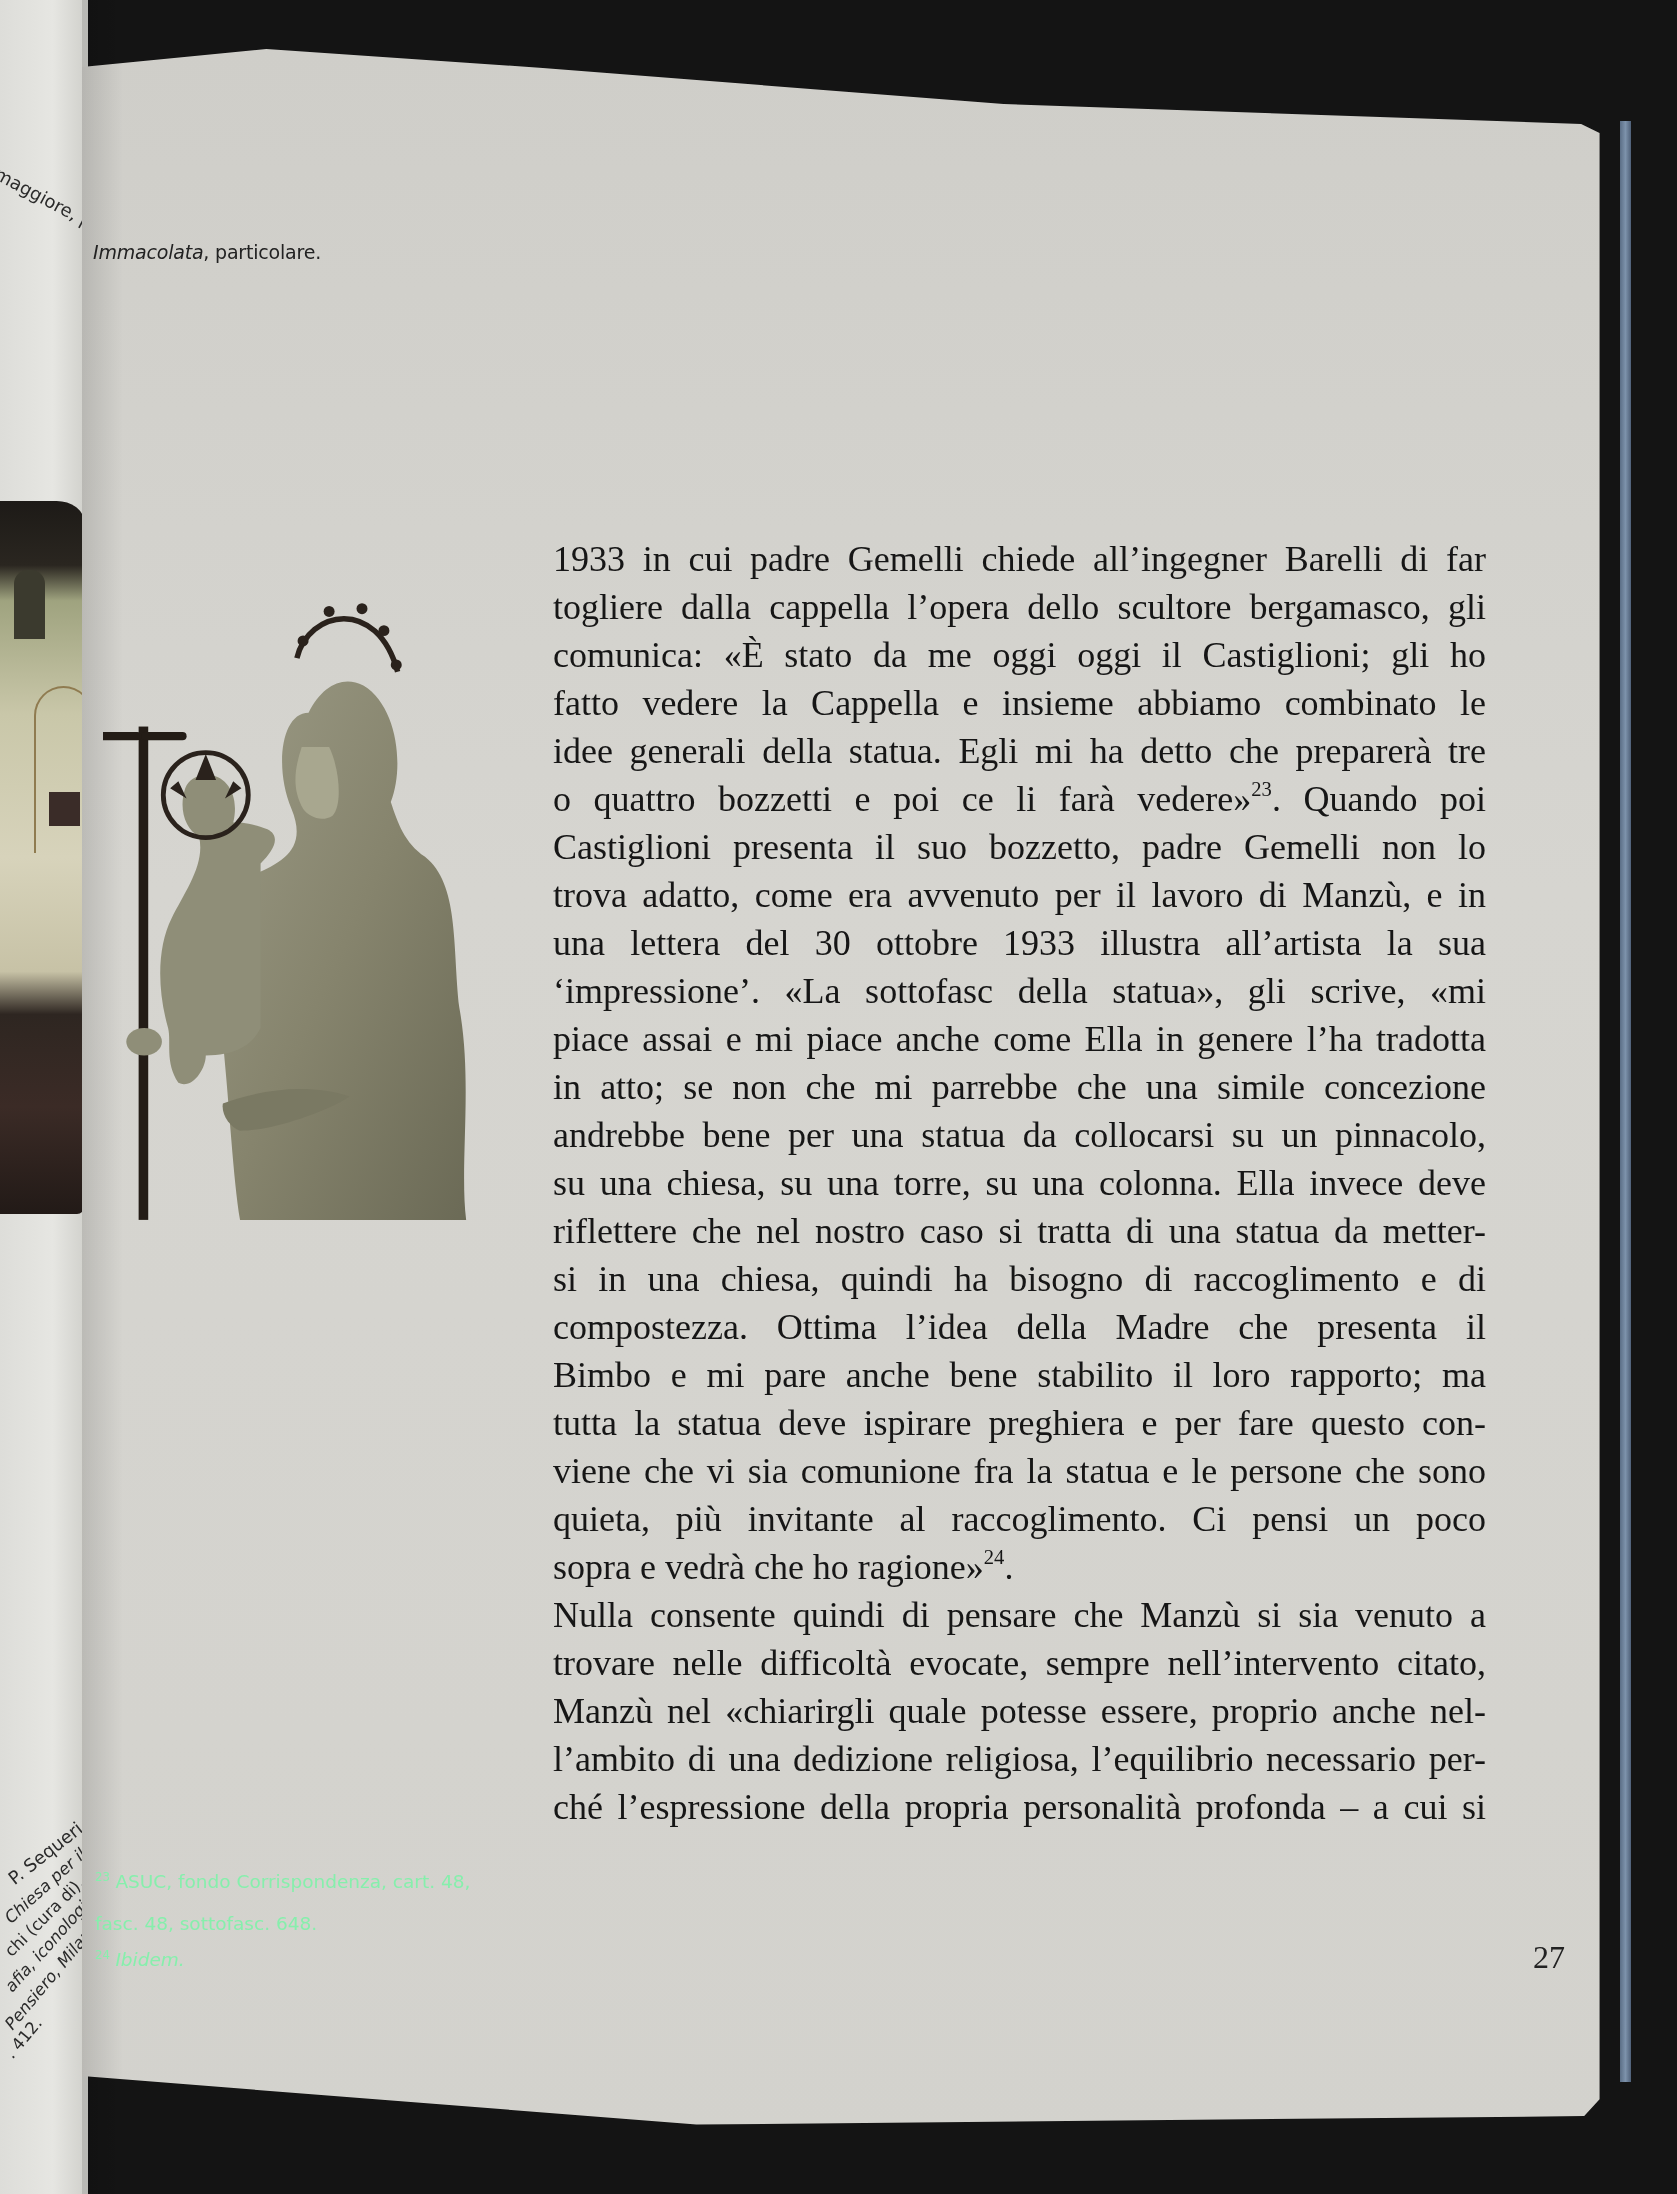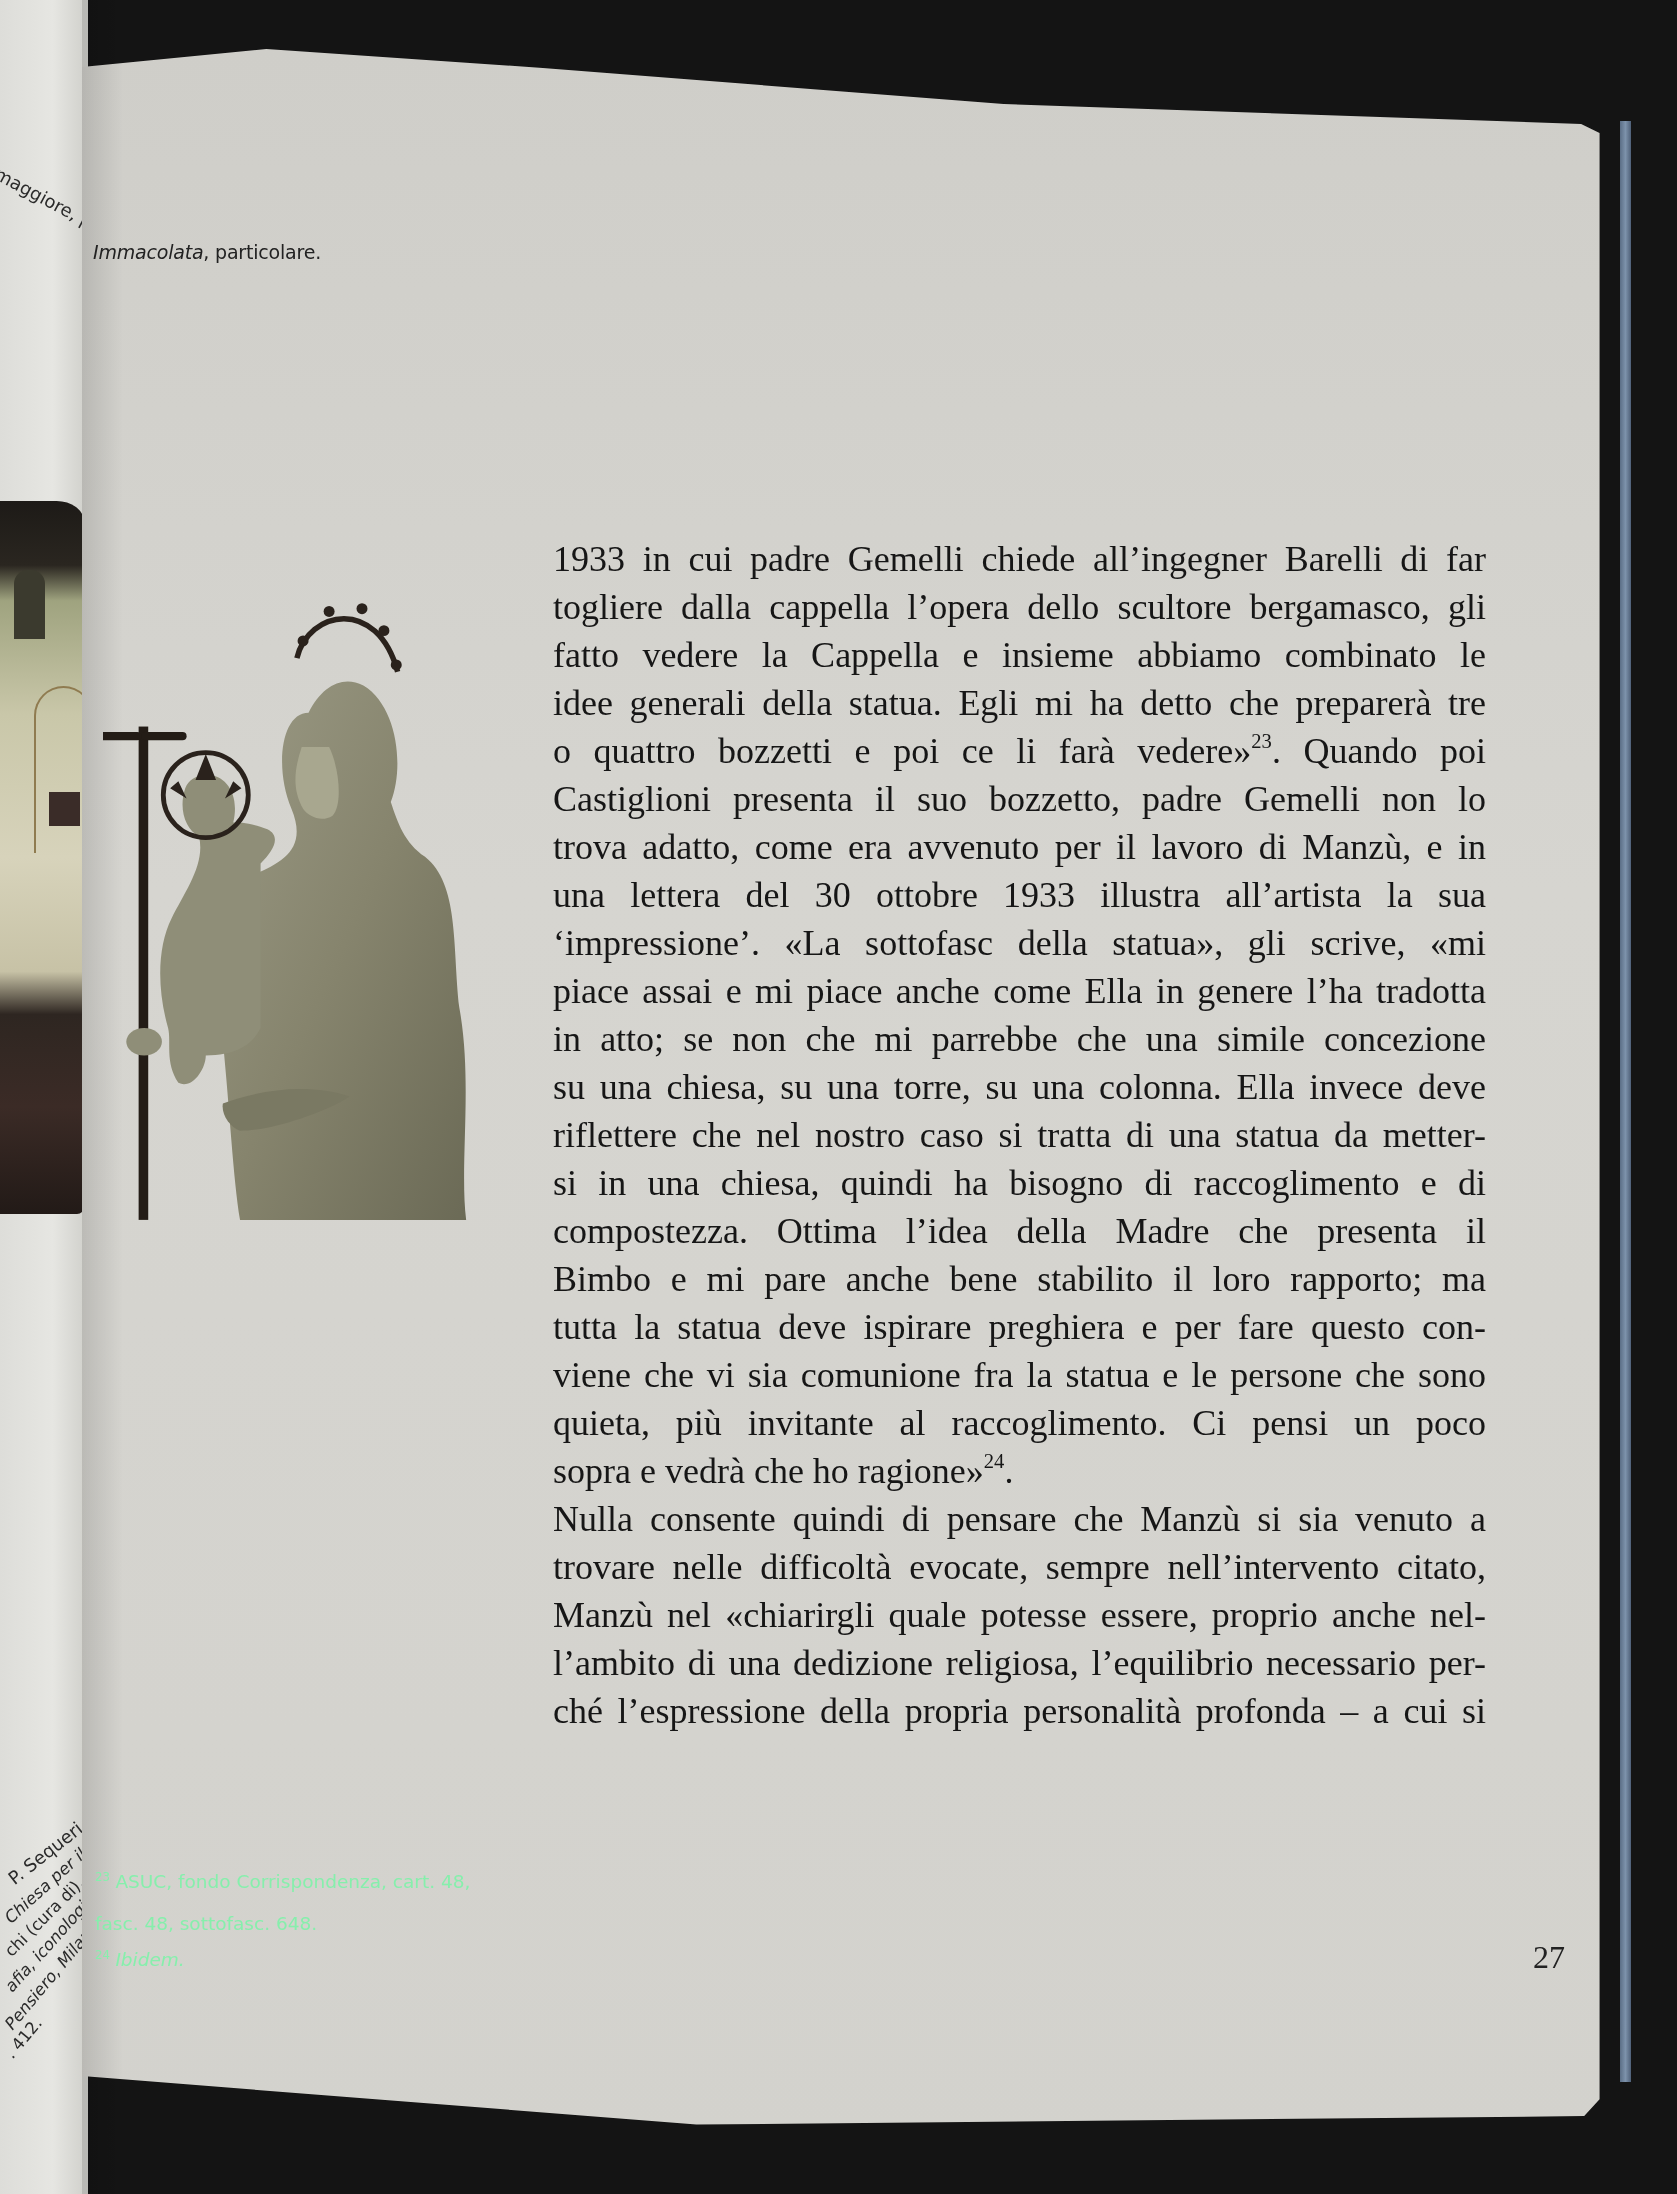--- a/index.html
+++ b/index.html
@@ -143,29 +143,31 @@
   <path d="M150,280 L135,318 L165,318 Z M98,330 L122,345 L110,320 Z M202,330 L178,345 L190,320 Z" fill="#2a221c"></path>
 
   <ellipse cx="60" cy="700" rx="26" ry="20" fill="#8f8e78"></ellipse>
 
   <path d="M175,790 C230,770 300,760 360,780 C330,800 250,830 200,830 C185,825 172,805 175,790 Z" fill="#7a7963"></path>
 </svg>
 
 <div class="body-text">
   <span class="line"><span>1933 in cui padre Gemelli chiede all’ingegner Barelli di far</span></span>
   <span class="line"><span>togliere dalla cappella l’opera dello scultore bergamasco, gli</span></span>
+  <span class="line"><span>comunica: «È stato da me oggi oggi il Castiglioni; gli ho</span></span>
   <span class="line"><span>fatto vedere la Cappella e insieme abbiamo combinato le</span></span>
   <span class="line"><span>idee generali della statua. Egli mi ha detto che preparerà tre</span></span>
   <span class="line"><span>o quattro bozzetti e poi ce li farà vedere»</span><sup>23</sup><span>. Quando poi</span></span>
   <span class="line"><span>Castiglioni presenta il suo bozzetto, padre Gemelli non lo</span></span>
   <span class="line"><span>trova adatto, come era avvenuto per il lavoro di Manzù, e in</span></span>
   <span class="line"><span>una lettera del 30 ottobre 1933 illustra all’artista la sua</span></span>
   <span class="line"><span>‘impressione’. «La sottofasc della statua», gli scrive, «mi</span></span>
   <span class="line"><span>piace assai e mi piace anche come Ella in genere l’ha tradotta</span></span>
   <span class="line"><span>in atto; se non che mi parrebbe che una simile concezione</span></span>
+  <span class="line"><span>andrebbe bene per una statua da collocarsi su un pinnacolo,</span></span>
   <span class="line"><span>su una chiesa, su una torre, su una colonna. Ella invece deve</span></span>
   <span class="line"><span>riflettere che nel nostro caso si tratta di una statua da metter-</span></span>
   <span class="line"><span>si in una chiesa, quindi ha bisogno di raccoglimento e di</span></span>
   <span class="line"><span>compostezza. Ottima l’idea della Madre che presenta il</span></span>
   <span class="line"><span>Bimbo e mi pare anche bene stabilito il loro rapporto; ma</span></span>
   <span class="line"><span>tutta la statua deve ispirare preghiera e per fare questo con-</span></span>
   <span class="line"><span>viene che vi sia comunione fra la statua e le persone che sono</span></span>
   <span class="line"><span>quieta, più invitante al raccoglimento. Ci pensi un poco</span></span>
   <span class="line last"><span>sopra e vedrà che ho ragione»</span><sup>24</sup><span>.</span></span>
   <span class="line"><span>Nulla consente quindi di pensare che Manzù si sia venuto a</span></span>

